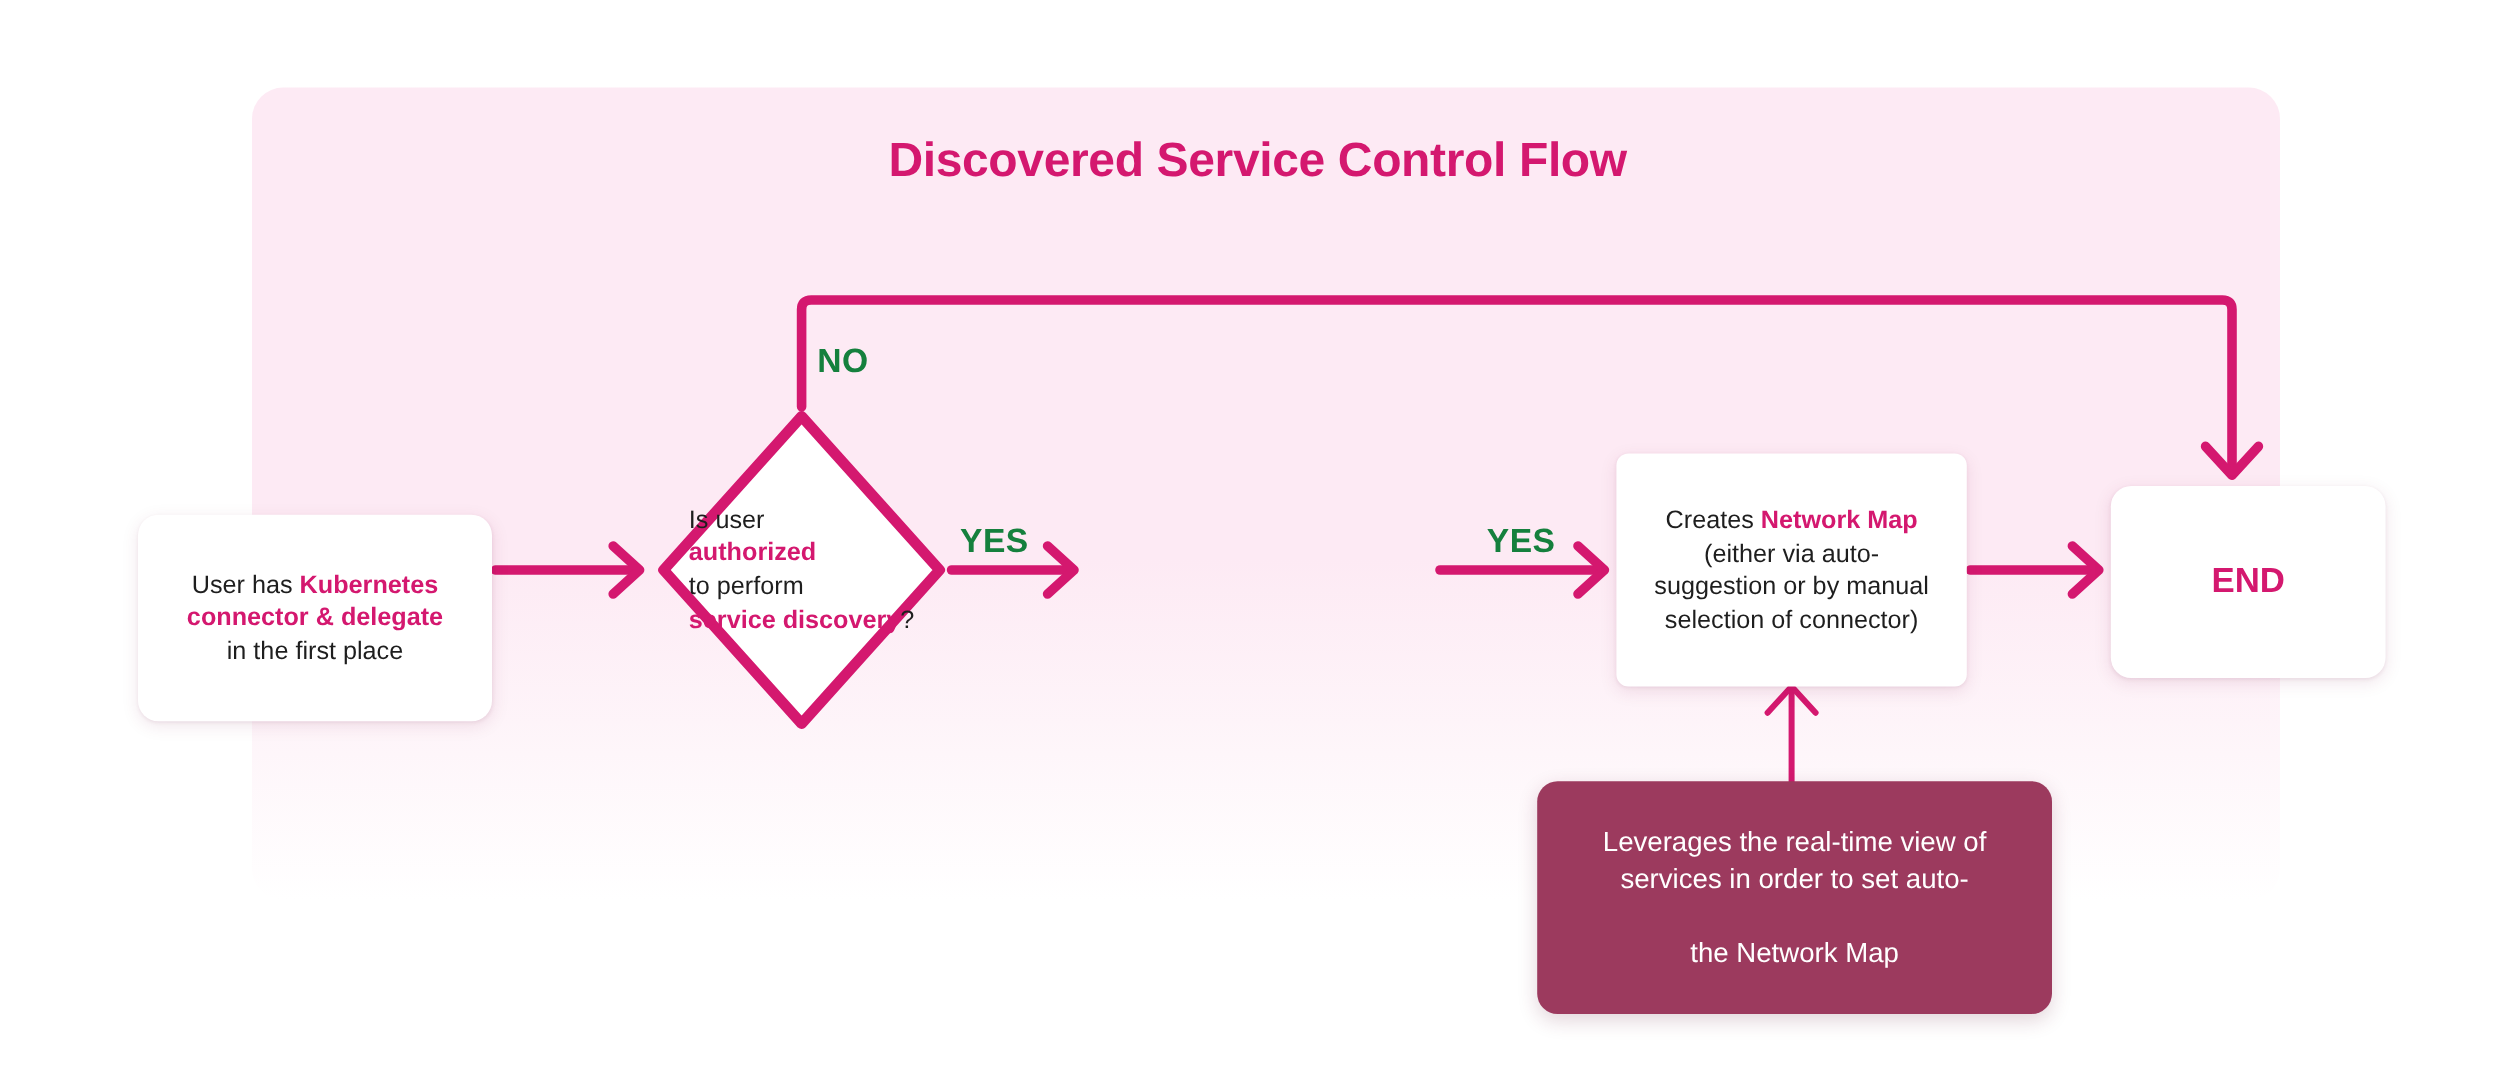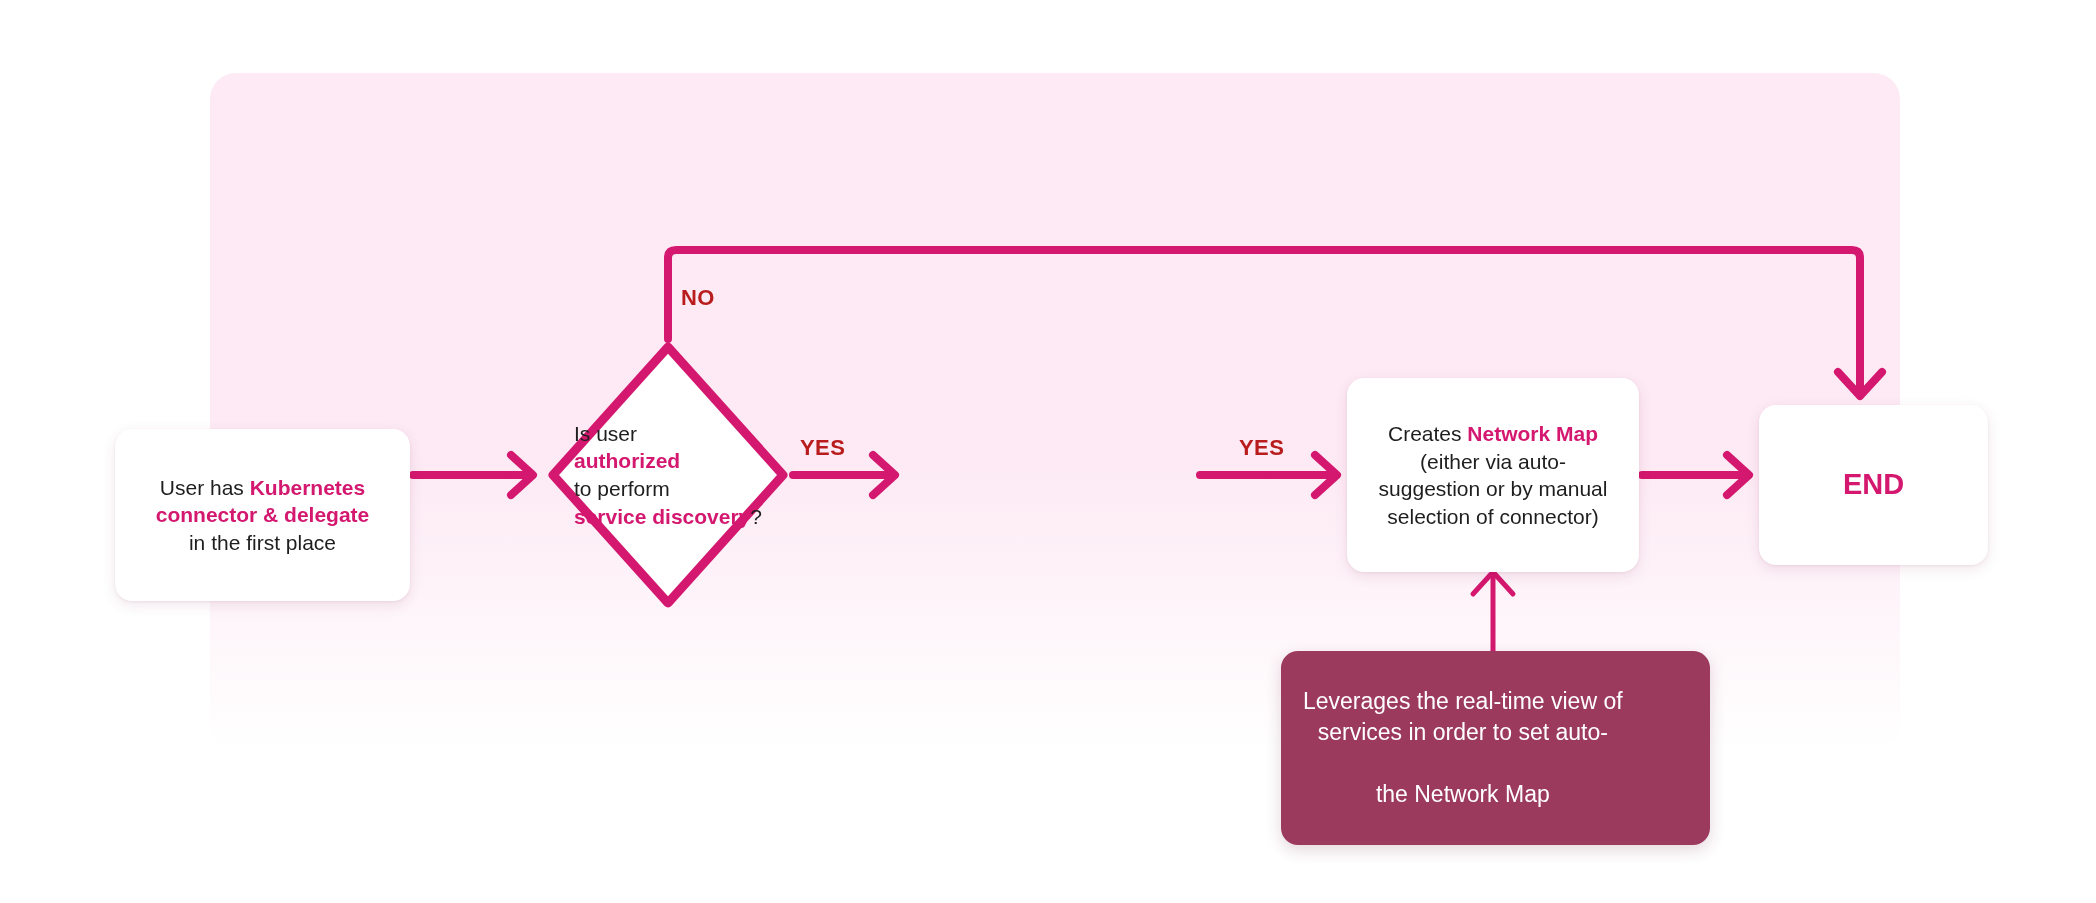--- a/index.html
+++ b/index.html
@@ -74,21 +74,21 @@
     color: #1e1e1e;
     font-size: 21px;
     line-height: 1.31;
     box-sizing: border-box;
     padding: 10px 14px;
   }
   .node .hl { color: #d4186f; font-weight: bold; }
 
   #node-start   { left: 115px;  top: 400px; width: 295px; height: 172px; margin-top: 29px; }
   #node-config  { left: 905px;  top: 378px; width: 292px; height: 194px; }
-  #node-netmap  { left: 1347px; top: 378px; width: 292px; height: 194px; }
+  #node-netmap  { left: 1347px; top: 378px; width: 292px; height: 194px; border-radius: 10px; }
   #node-end     { left: 1759px; top: 405px; width: 229px; height: 160px;
                   color: #d4186f; font-size: 29px; font-weight: bold; }
 
   
   .diamond-wrap {
     position: absolute;
     left: 545px;
     top: 339px;
     width: 246px;
     height: 272px;
@@ -119,48 +119,49 @@
     position: absolute;
     left: 1281px;
     top: 651px;
     width: 429px;
     height: 194px;
     background: #9c3a5e;
     border-radius: 17px;
     box-shadow: 0 5px 16px rgba(100, 25, 55, 0.18);
     display: flex;
     align-items: center;
-    justify-content: flex-start;
+    justify-content: center;
     text-align: center;
     color: #ffffff;
     font-size: 23px;
     line-height: 1.34;
     box-sizing: border-box;
     padding: 10px 22px;
   }
 
   
   .edge-label {
     position: absolute;
-    font-size: 22px;
+    font-size: 28px;
     font-weight: bold;
-    color: #b91c1c;
+    color: #15803d;
     letter-spacing: 0.4px;
   }
   #label-no    { left: 681px;  top: 285px; }
   #label-yes-1 { left: 800px;  top: 435px; }
   #label-yes-2 { left: 1239px; top: 435px; }
 </style>
 </head>
 <body>
 
 <div id="canvas">
 
   <div class="panel"></div>
 
+  <div class="title">Discovered Service Control Flow</div>
 
   <svg class="connectors" viewBox="0 0 2096 903" width="2096" height="903">
     <g fill="none" stroke="#d4186f" stroke-linecap="round" stroke-linejoin="round">
 
       <g>
         <line x1="413" y1="475" x2="531" y2="475" stroke-width="8"></line>
         <polyline points="511,455 533,475 511,495" stroke-width="8"></polyline>
       </g>
 
       <g>

